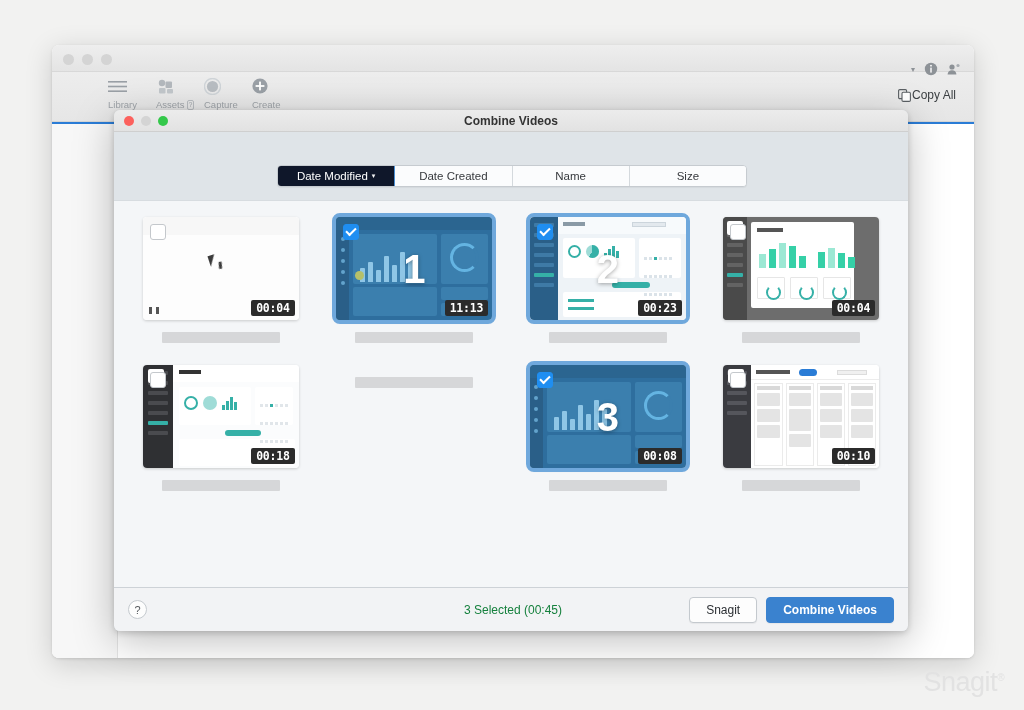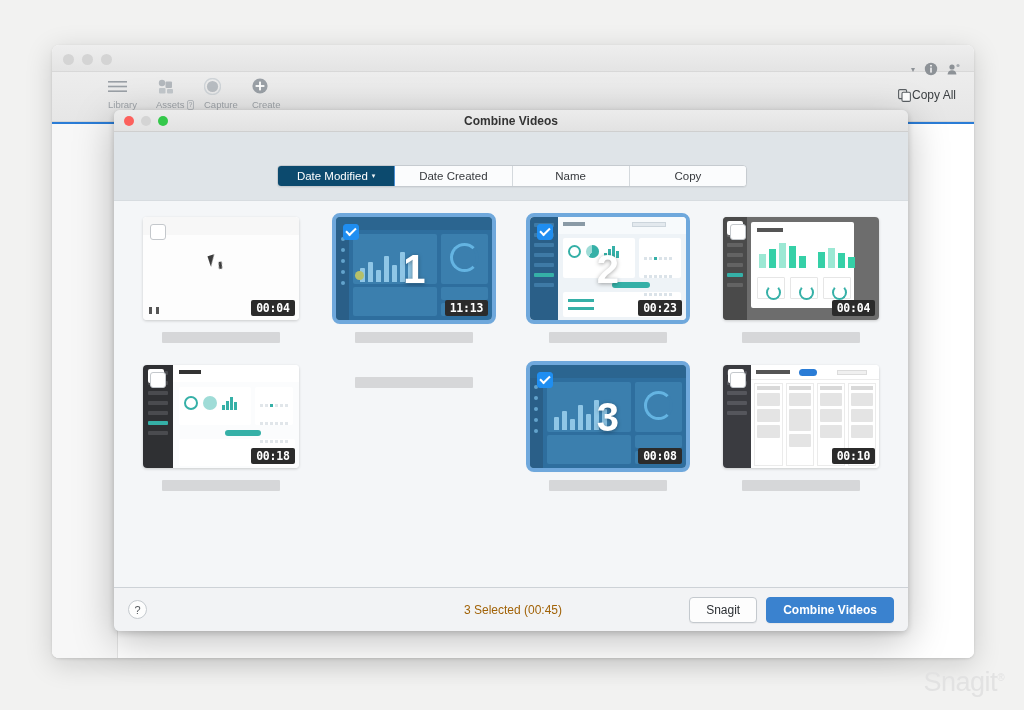--- a/index.html
+++ b/index.html
@@ -122,21 +122,21 @@
   }
   .seg {
     flex: 1;
     display: flex; align-items: center; justify-content: center; gap: 4px;
     font-size: 11.5px; color: #36393d;
     background: #fbfcfd;
     border-right: 1px solid #d4d9dd;
     cursor: pointer;
   }
   .seg:last-child { border-right: none; }
-  .seg.active { background: #0c4a6e; color: #fff; border-right-color: #4a8fd4; }
+  .seg.active { background: #0f172a; color: #fff; border-right-color: #4a8fd4; }
   .seg .caret { font-size: 7px; opacity: .95; }
 
   
   .grid-area {
     position: absolute; left: 0; right: 0; top: 68px; height: 427px;
     background: #f4f6f8;
     border-top: 1px solid #d7dce0;
     border-bottom: 1px solid #c9ced3;
     overflow: hidden;
   }
@@ -340,21 +340,21 @@
   .help-btn {
     position: absolute; left: 14px;
     width: 19px; height: 19px; border-radius: 50%;
     background: #fdfdfd; border: 1px solid #c5cacf;
     font-size: 11px; color: #55595d;
     display: flex; align-items: center; justify-content: center;
     cursor: pointer;
   }
   .sel-count {
     position: absolute; left: 4px; right: 0; text-align: center;
-    font-size: 12px; color: #a16207; pointer-events: none;
+    font-size: 12px; color: #15803d; pointer-events: none;
   }
   .footer-btns { position: absolute; right: 14px; display: flex; gap: 9px; }
   .btn {
     font-size: 12px; padding: 5px 16px; border-radius: 4px; cursor: pointer;
     border: 1px solid #c4c9ce; background: #fdfdfd; color: #2c3034;
     box-shadow: 0 1px 1px rgba(0,0,0,0.05);
   }
   .btn.primary { background: #3a82cf; border-color: #3a82cf; color: #fff; font-weight: bold; }
 
   
@@ -476,21 +476,21 @@
         <span>Date Modified</span>
         <span class="caret">▾</span>
       </div>
       <div class="seg">
         <span>Date Created</span>
       </div>
       <div class="seg">
         <span>Name</span>
       </div>
       <div class="seg">
-        <span>Copy</span>
+        <span>Size</span>
       </div>
     </div>
 
     <div class="grid-area">
       <div class="grid">
 
         <div class="cell">
           <div class="thumb">
             <div class="mock blank">
               <div class="topstrip"></div>

